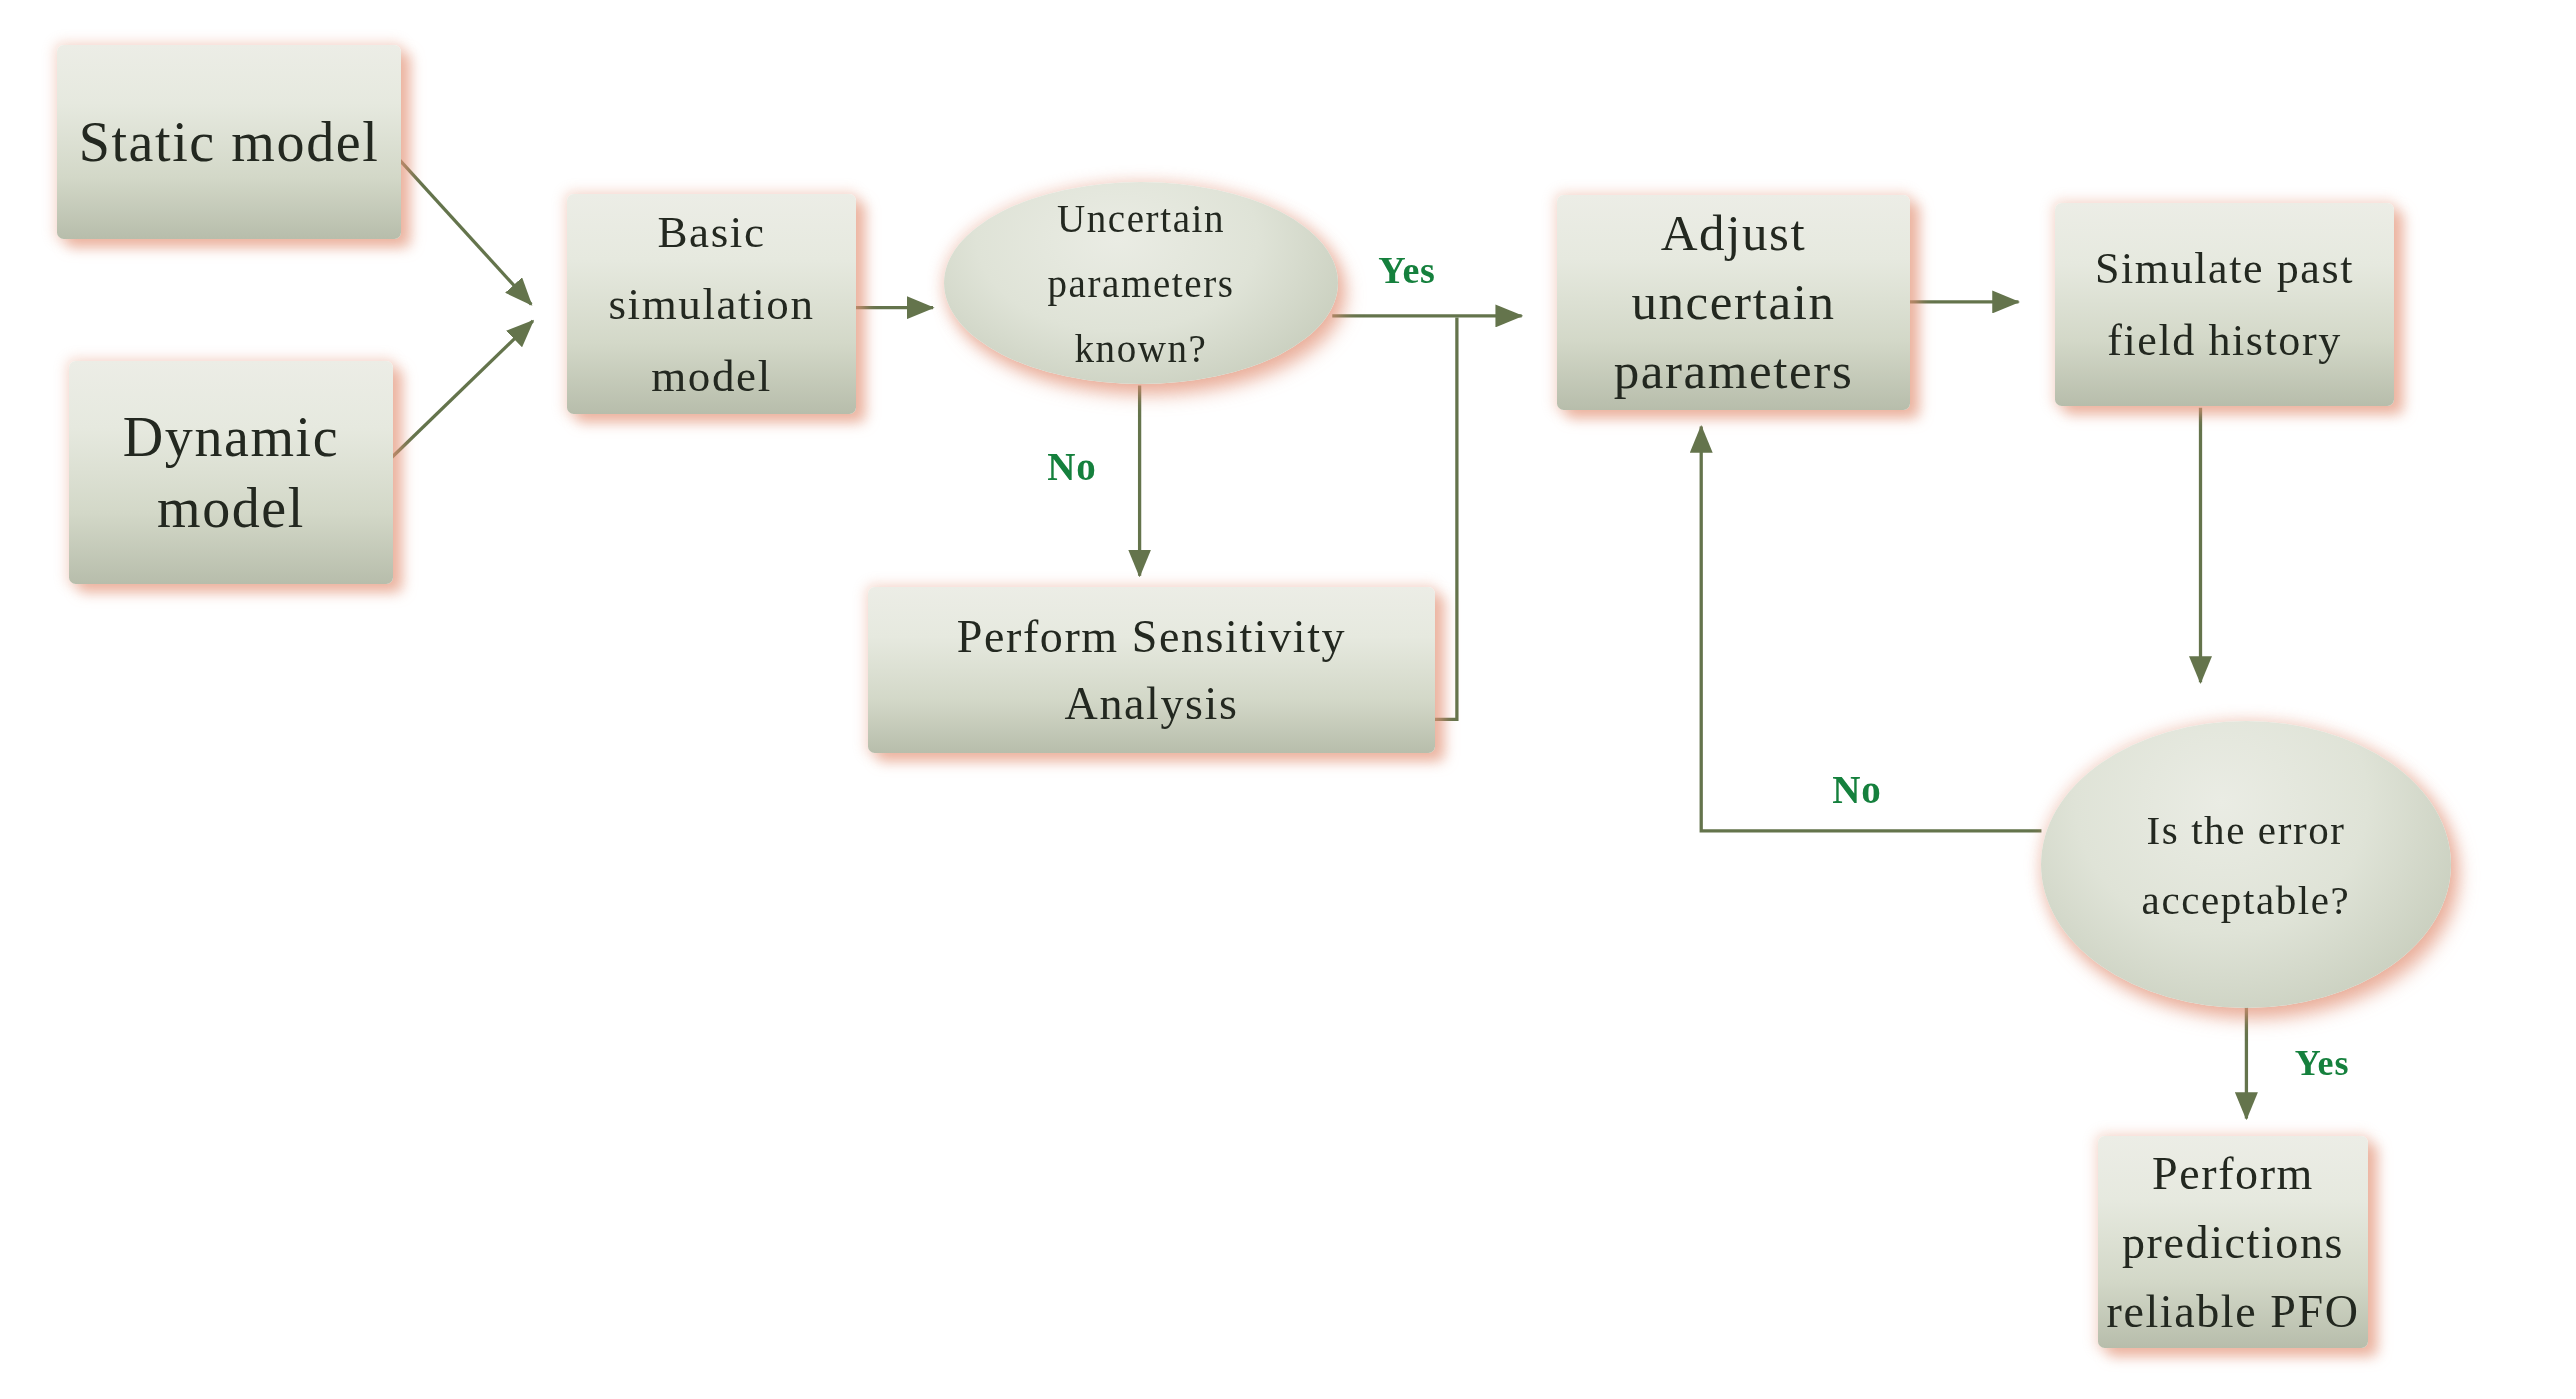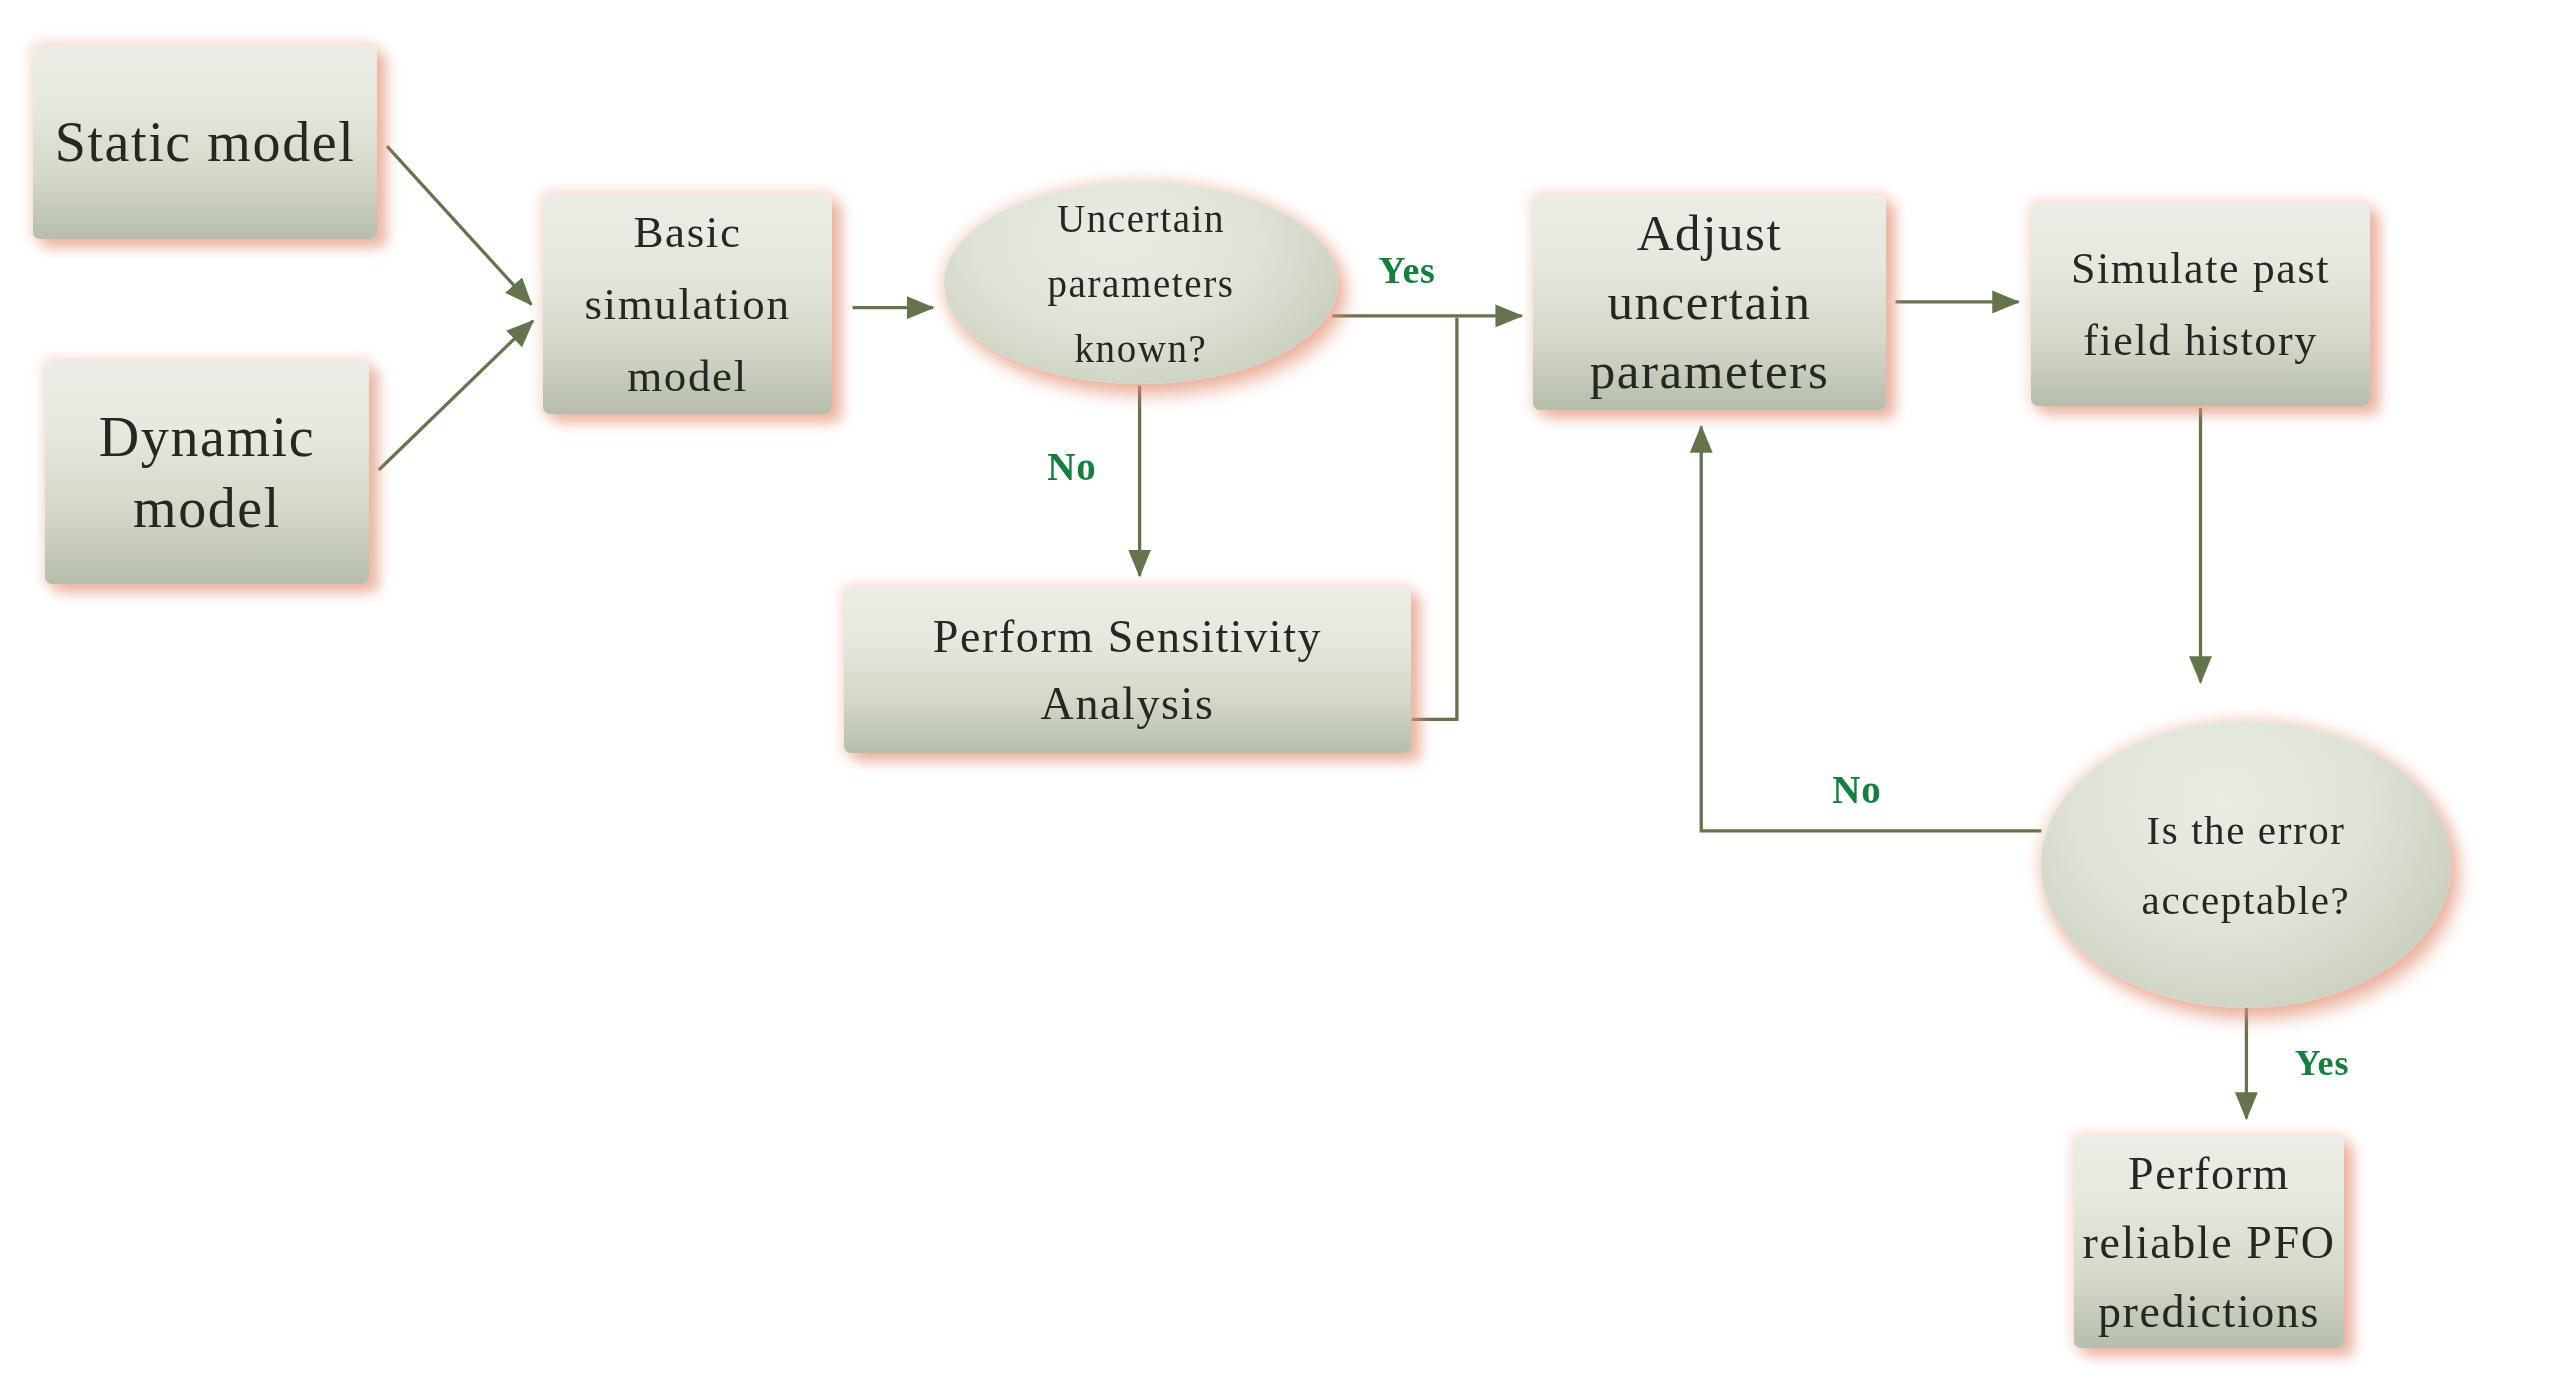--- a/index.html
+++ b/index.html
@@ -14,21 +14,21 @@
   .node{
     position:absolute;
     display:flex;flex-direction:column;justify-content:center;align-items:center;
     color:#232820;
     text-align:center;
     letter-spacing:1.6px;
     background:linear-gradient(180deg,#ecede6 0%,#e6e9df 30%,#d3d8c8 68%,#b7bdab 100%);
     box-shadow:9.8px 8.2px 13px 0 rgba(226,146,118,0.60),
                0 0 11.5px 3.3px rgba(226,146,118,0.28);
   }
-  .rect{border-radius:6.6px;}
+  .rect{border-radius:6.6px;margin-left:24px;}
   .ellipse{
     border-radius:50%;
     background:radial-gradient(ellipse at 44% 28%,#eaece4 0%,#dfe3d7 45%,#bdc4b1 100%);
     box-shadow:8.2px 11.5px 18px 0 rgba(226,146,118,0.62),
                0 0 13px 4.1px rgba(226,146,118,0.30);
   }
   .ln{white-space:nowrap;}
   
   .n-static  {left:33px;  top:45px;  width:344px; height:194px; font-size:56px; line-height:71px;}
   .n-dynamic {left:45px;  top:361px; width:324px; height:223px; font-size:56px; line-height:71px;}
@@ -117,22 +117,22 @@
     <div class="ln">field history</div>
   </div>
 
   <div class="node ellipse n-e2">
     <div class="ln">Is the error</div>
     <div class="ln">acceptable?</div>
   </div>
 
   <div class="node rect n-pfo">
     <div class="ln">Perform</div>
+    <div class="ln">predictions</div>
     <div class="ln">reliable PFO</div>
-    <div class="ln">predictions</div>
   </div>
 
   <div class="elabel l-yes1">Yes</div>
   <div class="elabel l-no1">No</div>
   <div class="elabel l-no2">No</div>
   <div class="elabel l-yes2">Yes</div>
 
 </div>
 
 

